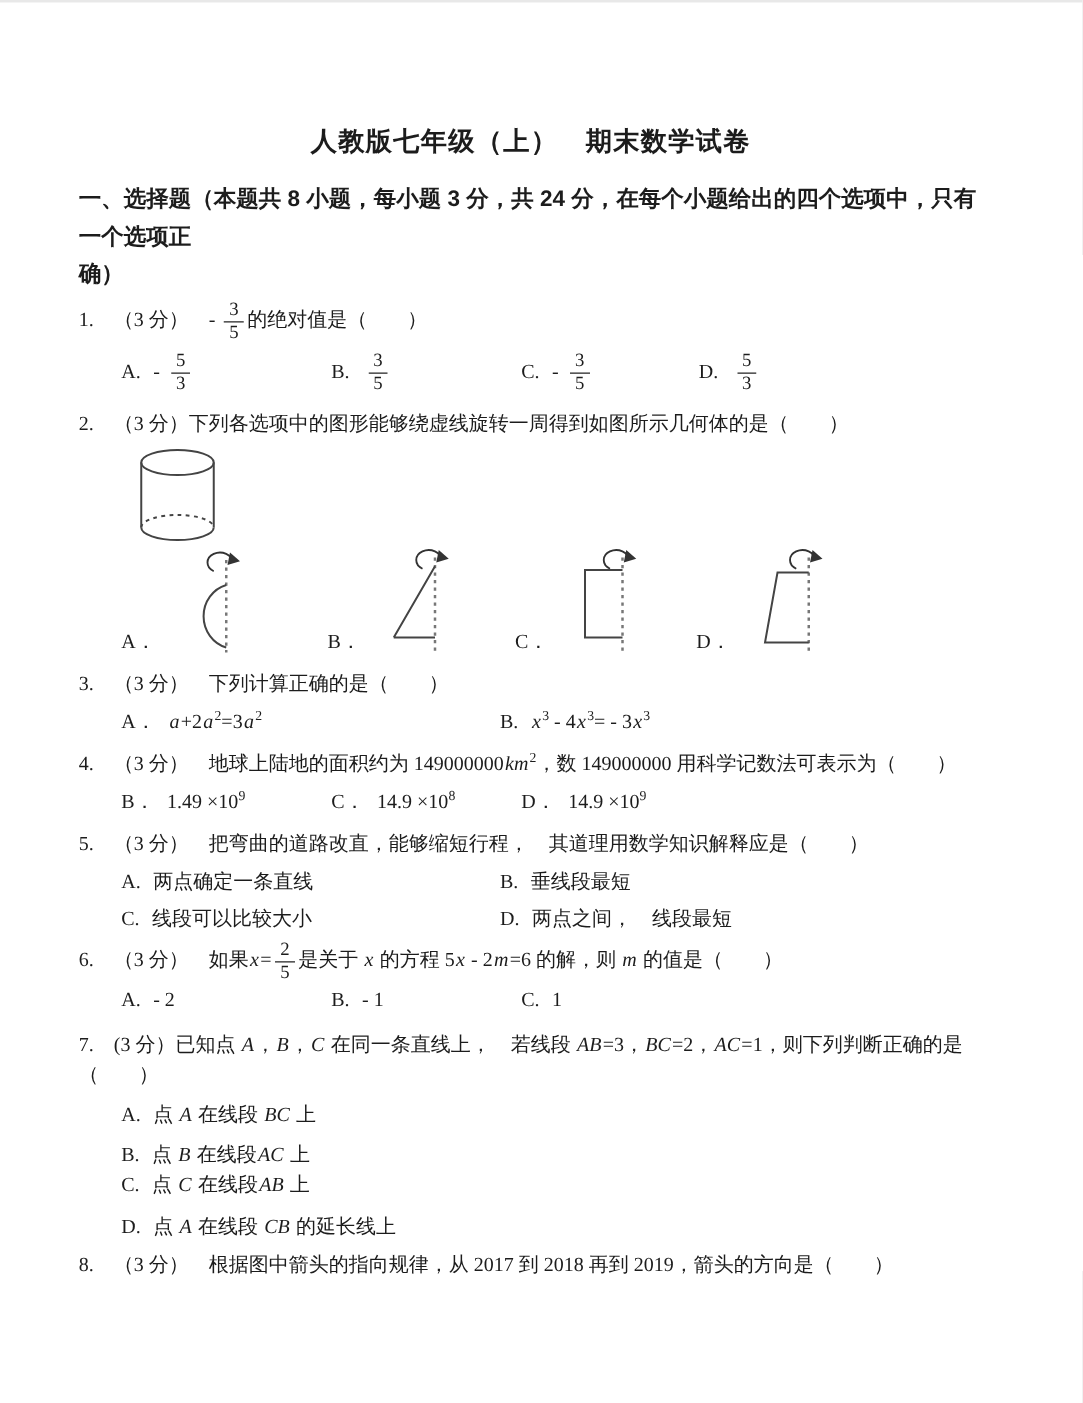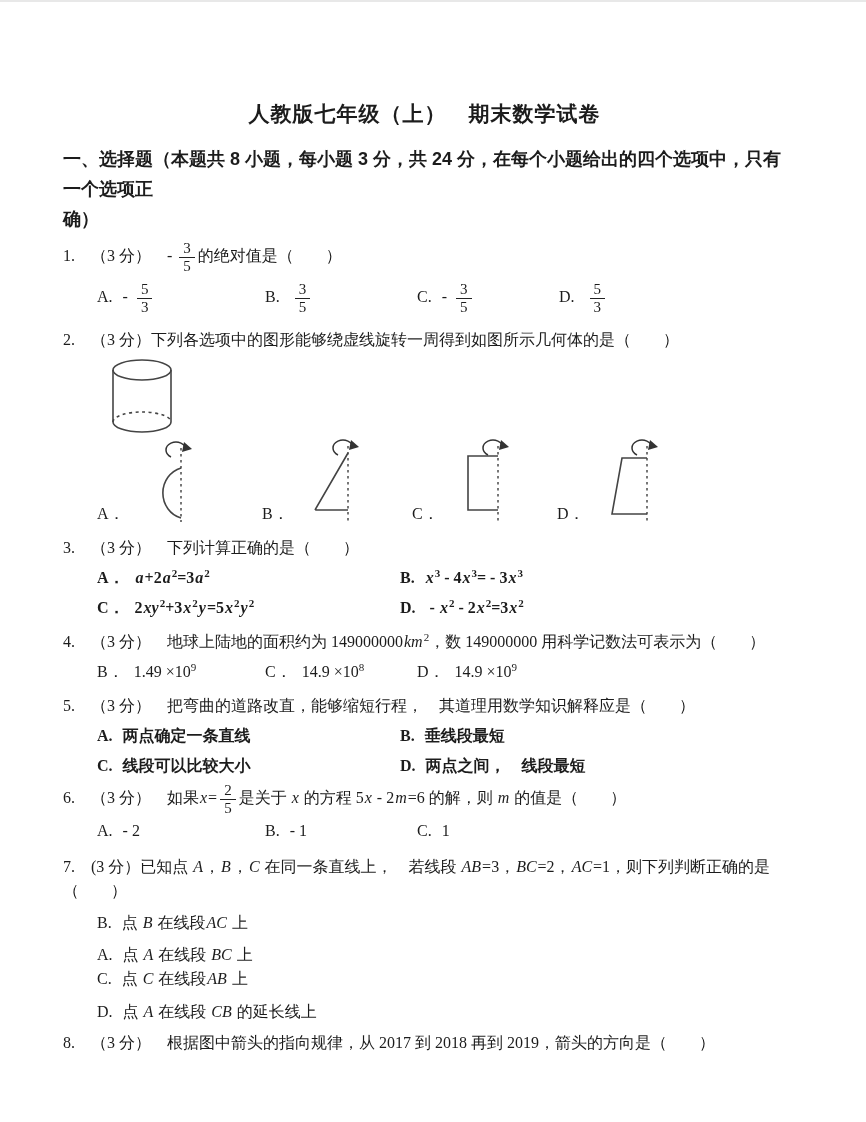--- a/index.html
+++ b/index.html
@@ -19,21 +19,21 @@
     font-size:18px; line-height:30px; margin-top:16px;
   }
   .stem { margin-top:12px; }
   .stem-tight { margin-top:6px; }
   .frac { display:inline-block; vertical-align:middle; text-align:center; margin:0 3px; }
   .frac .num { display:block; font-size:15px; line-height:17px; padding:0 4px; }
   .frac .den { display:block; font-size:15px; line-height:17px; padding:0 4px; border-top:1.4px solid #222; }
   sup { font-size:11px; line-height:0; }
   i { font-style:italic; padding:0 1px; }
   .opt-row-4 { display:grid; grid-template-columns:168px 152px 142px auto; padding-left:34px; margin-top:6px; align-items:center; }
-  .opt-row-2 { display:grid; grid-template-columns:303px auto; padding-left:34px; margin-top:6px;font-weight:bold; }
+  .opt-row-2 { display:grid; grid-template-columns:303px auto; padding-left:34px; margin-top:6px; }
   .opt { white-space:nowrap; }
   .opt-label { margin-right:10px; }
   .opt-prefix { margin-right:2px; }
   .opt-line { padding-left:34px; }
   .fig-cyl { display:block; margin:4px 0 0 44px; }
   .fig-row { display:grid; grid-template-columns:165px 150px 145px auto; padding-left:34px; margin-top:2px; }
   .fig-cell { display:flex; align-items:flex-end; }
   .fig-cell .opt-label { margin-right:4px; line-height:20px; }
   .stroke { fill:none; stroke:#444; stroke-width:1.6; }
   .axis { fill:none; stroke:#777; stroke-width:2; stroke-dasharray:2.5 3.5; }
@@ -110,24 +110,20 @@
           <polygon class="arrowhead" points="61,2 69,9 59,12"></polygon>
         </svg>
       </span>
     </div>
 
     <div class="stem">3.　（3 分）　下列计算正确的是（　　）</div>
     <div class="opt-row-2">
       <span class="opt"><span class="opt-label">A．</span><span><i>a</i>+2<i>a</i><sup>2</sup>=3<i>a</i><sup>2</sup></span></span>
       <span class="opt"><span class="opt-label">B.</span><span><i>x</i><sup>3</sup> - 4<i>x</i><sup>3</sup>= - 3<i>x</i><sup>3</sup></span></span>
     </div>
-    <div class="opt-row-2">
-      <span class="opt"><span class="opt-label">C．</span><span>2<i>xy</i><sup>2</sup>+3<i>x</i><sup>2</sup><i>y</i>=5<i>x</i><sup>2</sup><i>y</i><sup>2</sup></span></span>
-      <span class="opt"><span class="opt-label">D.</span><span> - <i>x</i><sup>2</sup> - 2<i>x</i><sup>2</sup>=3<i>x</i><sup>2</sup></span></span>
-    </div>
 
     <div class="stem" style="margin-top:10px;">4.　（3 分）　地球上陆地的面积约为 149000000<i>km</i><sup>2</sup>，数 149000000 用科学记数法可表示为（　　）</div>
     <div class="opt-row-4">
       <span class="opt"><span class="opt-label">B．</span><span>1.49 ×10<sup>9</sup></span></span>
       <span class="opt"><span class="opt-label">C．</span><span>14.9 ×10<sup>8</sup></span></span>
       <span class="opt"><span class="opt-label">D．</span><span>14.9 ×10<sup>9</sup></span></span>
     </div>
 
     <div class="stem" style="margin-top:10px;">5.　（3 分）　把弯曲的道路改直，能够缩短行程，　其道理用数学知识解释应是（　　）</div>
     <div class="opt-row-2">
@@ -145,21 +141,21 @@
     <div class="opt-row-4" style="margin-top:2px;">
       <span class="opt"><span class="opt-label">A.</span><span>- 2</span></span>
       <span class="opt"><span class="opt-label">B.</span><span>- 1</span></span>
       <span class="opt"><span class="opt-label">C.</span><span>1</span></span>
     </div>
 
     <div class="stem">
       <span style="display:block;">7.　(3 分）已知点 <i>A</i>，<i>B</i>，<i>C</i> 在同一条直线上，　若线段 <i>AB</i>=3，<i>BC</i>=2，<i>AC</i>=1，则下列判断正确的是</span>
       <span style="display:block;">（　　）</span>
     </div>
+    <div class="opt-line" style="margin-top:8px;"><span class="opt-label">A.</span><span>点 <i>A</i> 在线段 <i>BC</i> 上</span></div>
     <div class="opt-line" style="margin-top:8px;"><span class="opt-label">B.</span><span>点 <i>B</i> 在线段<i>AC</i> 上</span></div>
-    <div class="opt-line" style="margin-top:8px;"><span class="opt-label">A.</span><span>点 <i>A</i> 在线段 <i>BC</i> 上</span></div>
     <div class="opt-line" style="margin-top:0px;"><span class="opt-label">C.</span><span>点 <i>C</i> 在线段<i>AB</i> 上</span></div>
     <div class="opt-line" style="margin-top:9px;"><span class="opt-label">D.</span><span>点 <i>A</i> 在线段 <i>CB</i> 的延长线上</span></div>
 
     <div class="stem" style="margin-top:7px;">8.　（3 分）　根据图中箭头的指向规律，从 2017 到 2018 再到 2019，箭头的方向是（　　）</div>
 
   </div>
 </div>
 
 </body></html>

